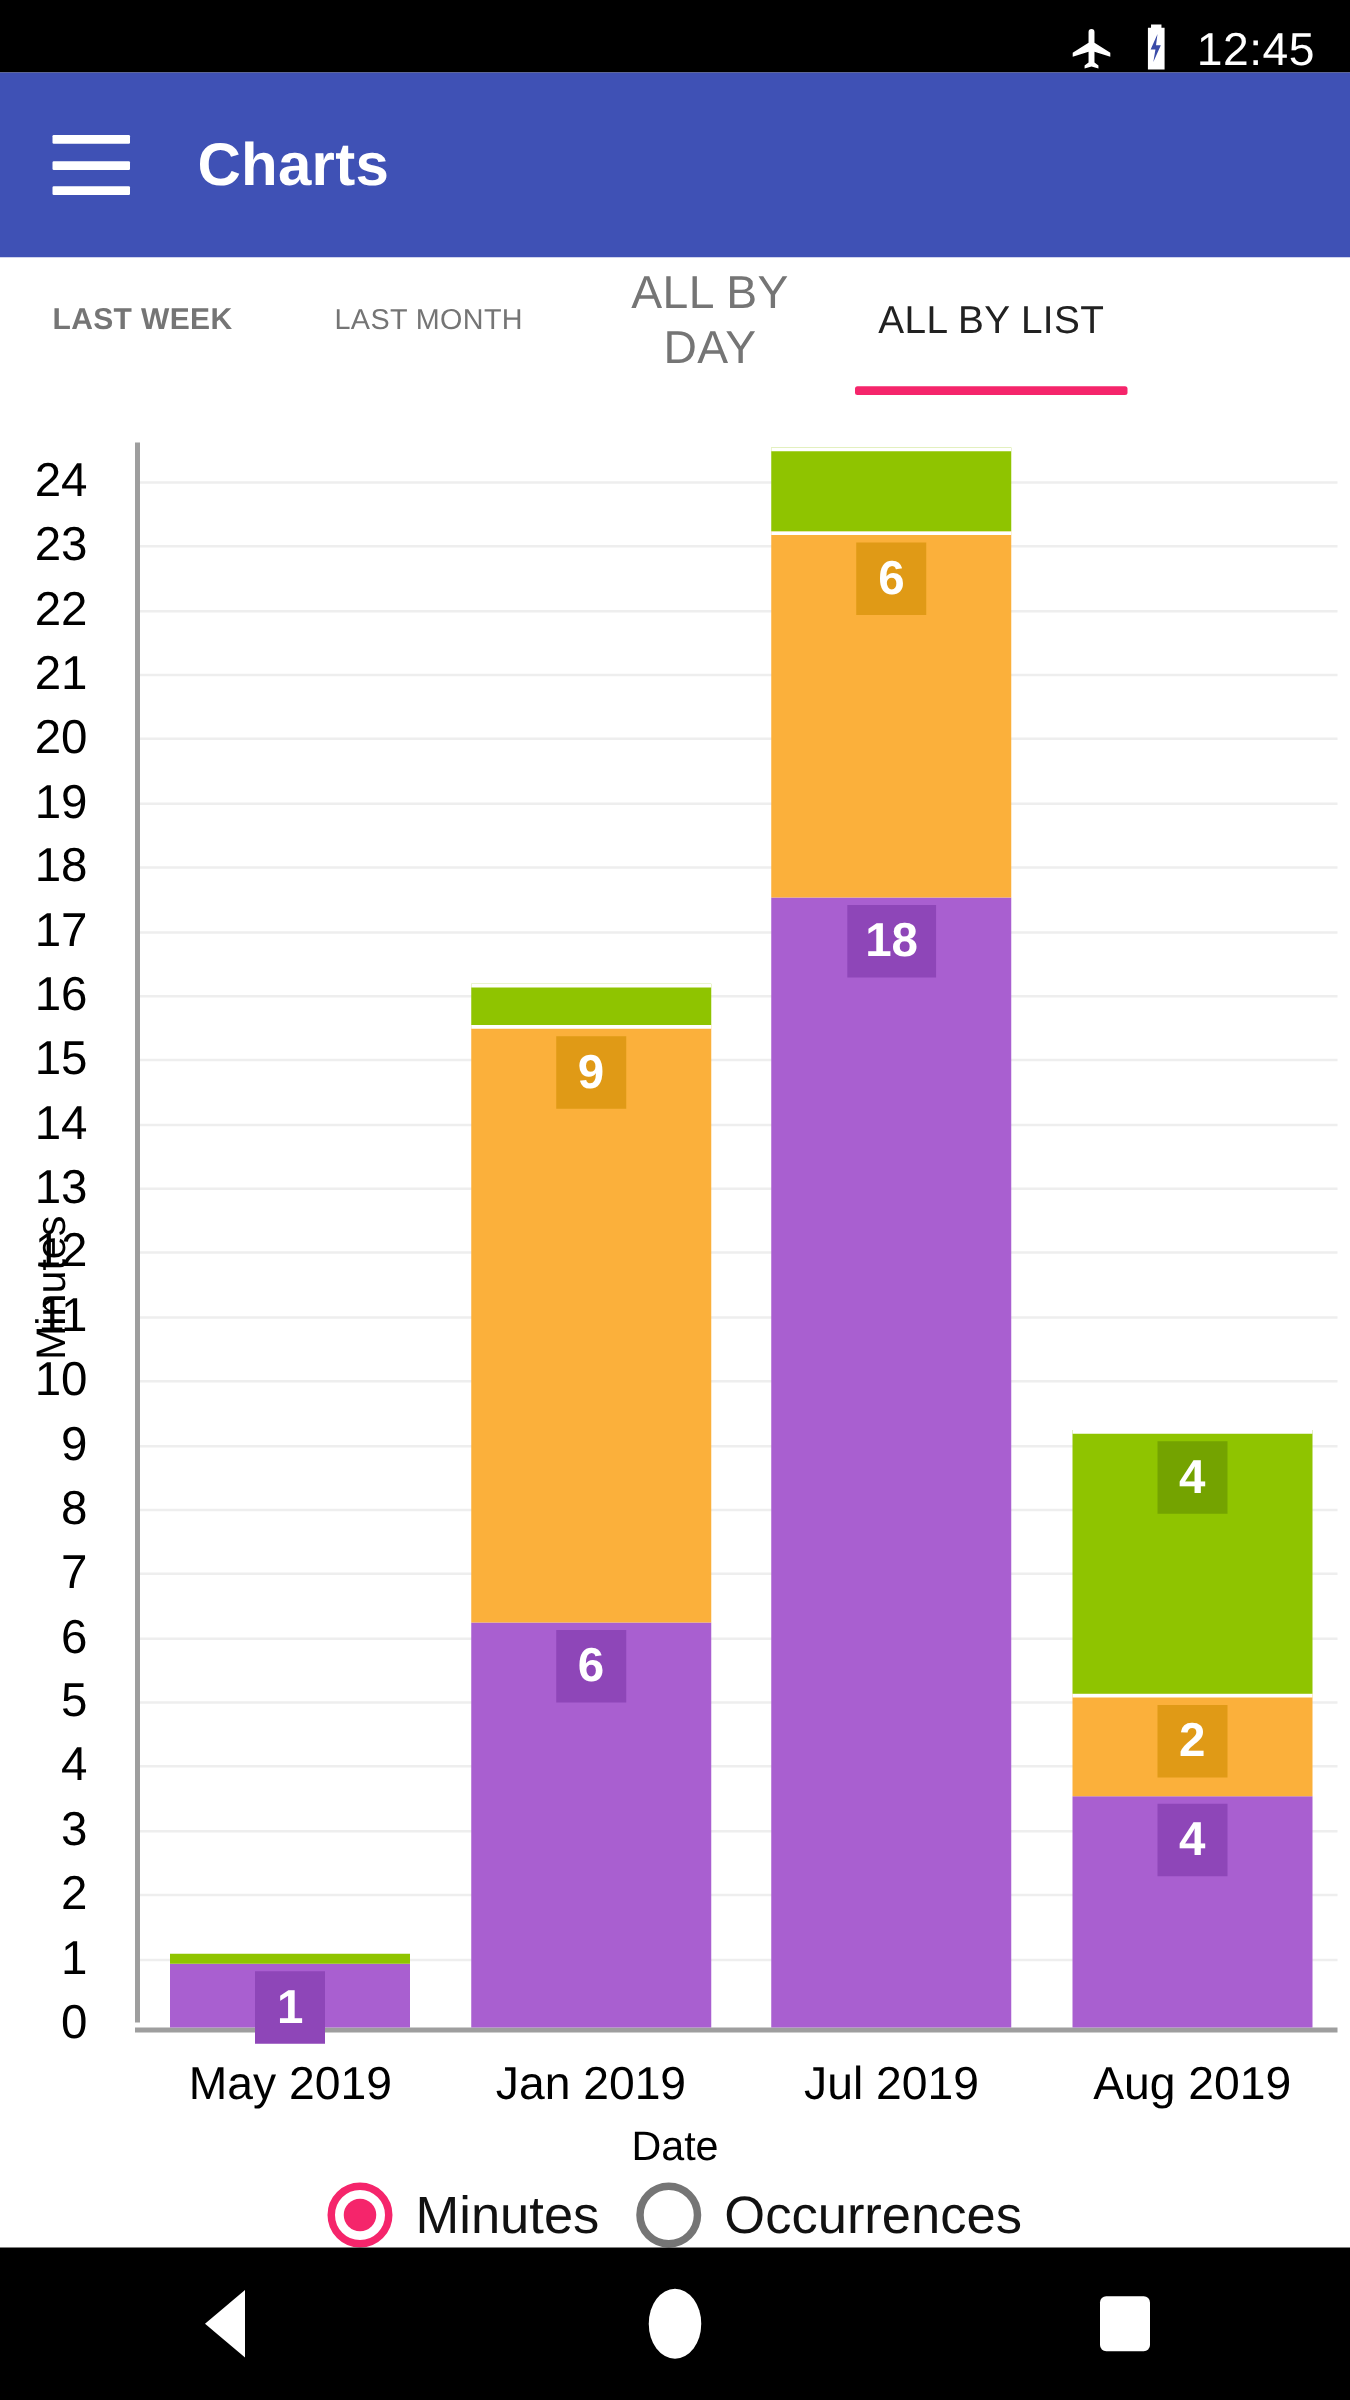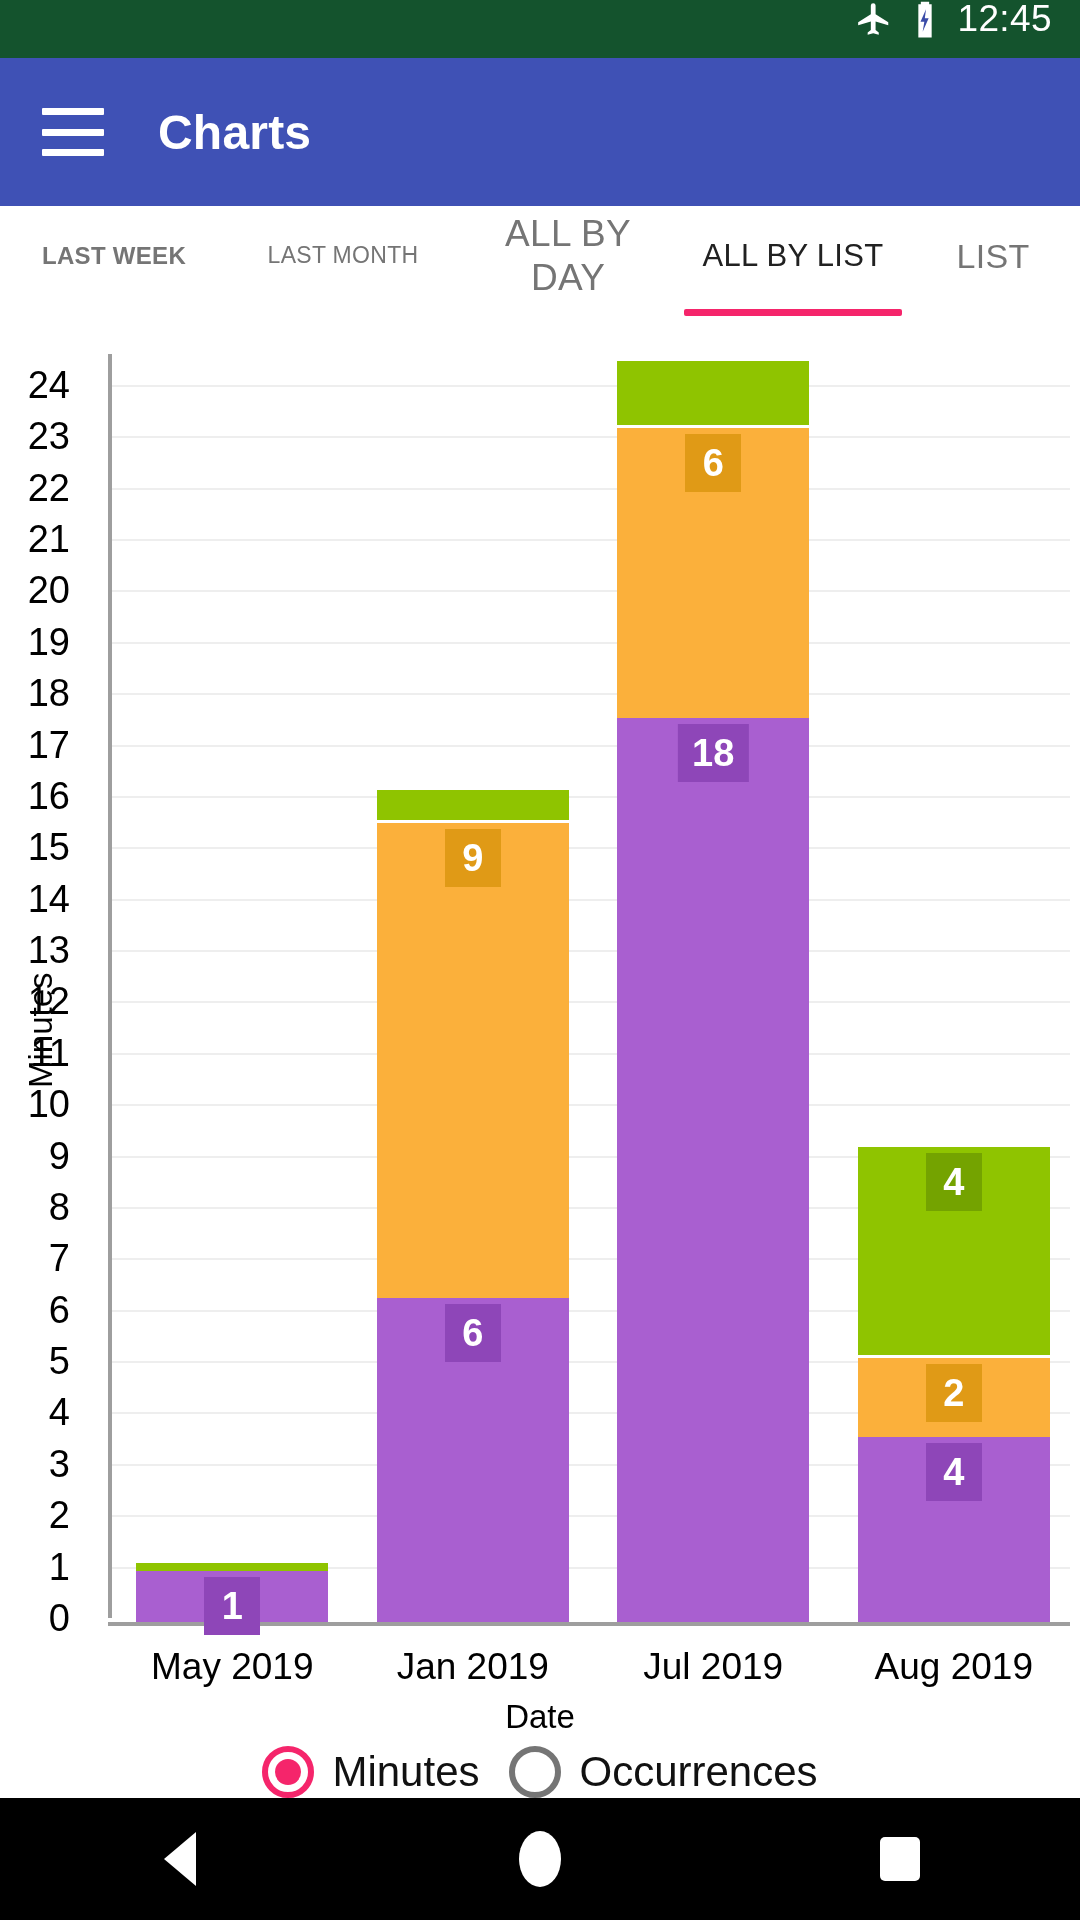--- a/index.html
+++ b/index.html
@@ -8,22 +8,22 @@
     background: #ffffff;
     font-family: "Liberation Sans", sans-serif;
     overflow: hidden;
   }
   #app { position: relative; width: 1080px; height: 1920px; }
 
   
   .statusbar {
     position: absolute; top: 0; left: 0;
     width: 1080px; height: 58px;
-    background: #14532d;
-    display: flex; align-items: flex-start; justify-content: flex-end;
+    background: #000000;
+    display: flex; align-items: flex-end; justify-content: flex-end;
     padding-right: 28px; gap: 18px;
   }
   .statusbar .sb-icon { display: block; }
   .sb-time {
     color: #ffffff; font-size: 37px; font-weight: 400;
     letter-spacing: 0.4px; line-height: 1;
   }
 
   
   .appbar {
@@ -216,21 +216,20 @@
   </div>
 
   <div class="tabs">
     <div class="tab t-week">LAST WEEK</div>
     <div class="tab t-month">LAST MONTH</div>
     <div class="tab t-day">ALL BY DAY</div>
     <div class="tab t-bymonth">
       <span>ALL BY LIST</span>
       <div class="tab-indicator"></div>
     </div>
-    <div class="tab t-list">LIST</div>
   </div>
 
   <div class="chart-wrap">
     <div class="ylabel">Minutes</div>
     <div class="plot" id="plot">
       <div class="axis-y-line"></div>
       <div class="axis-x-line"></div>
     <div class="ytick-label" style="top: 1264px;">0</div>
         <div class="gridline" style="top: 1212.62px;"></div>
         <div class="ytick-label" style="top: 1212.62px;">1</div>

